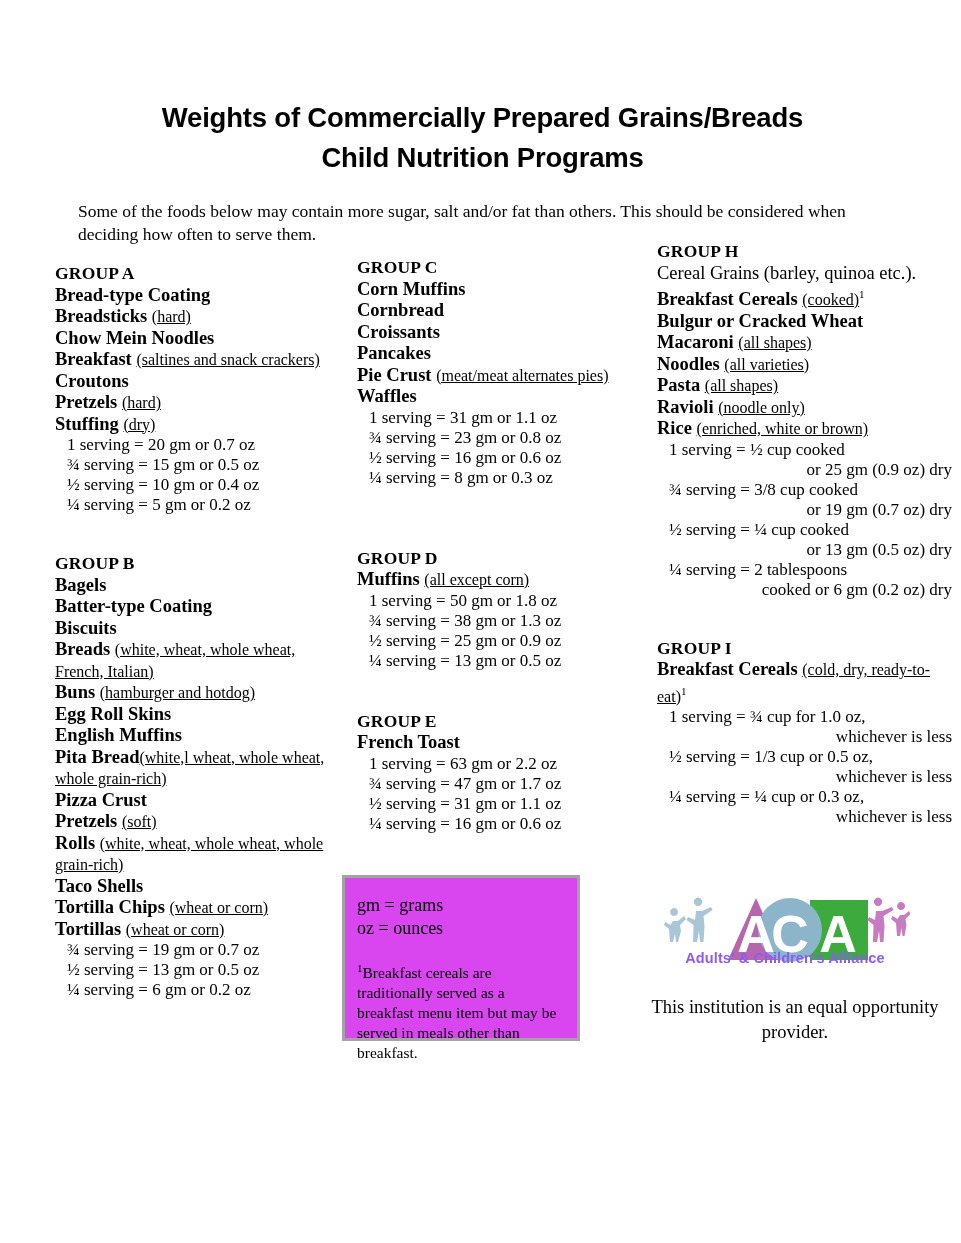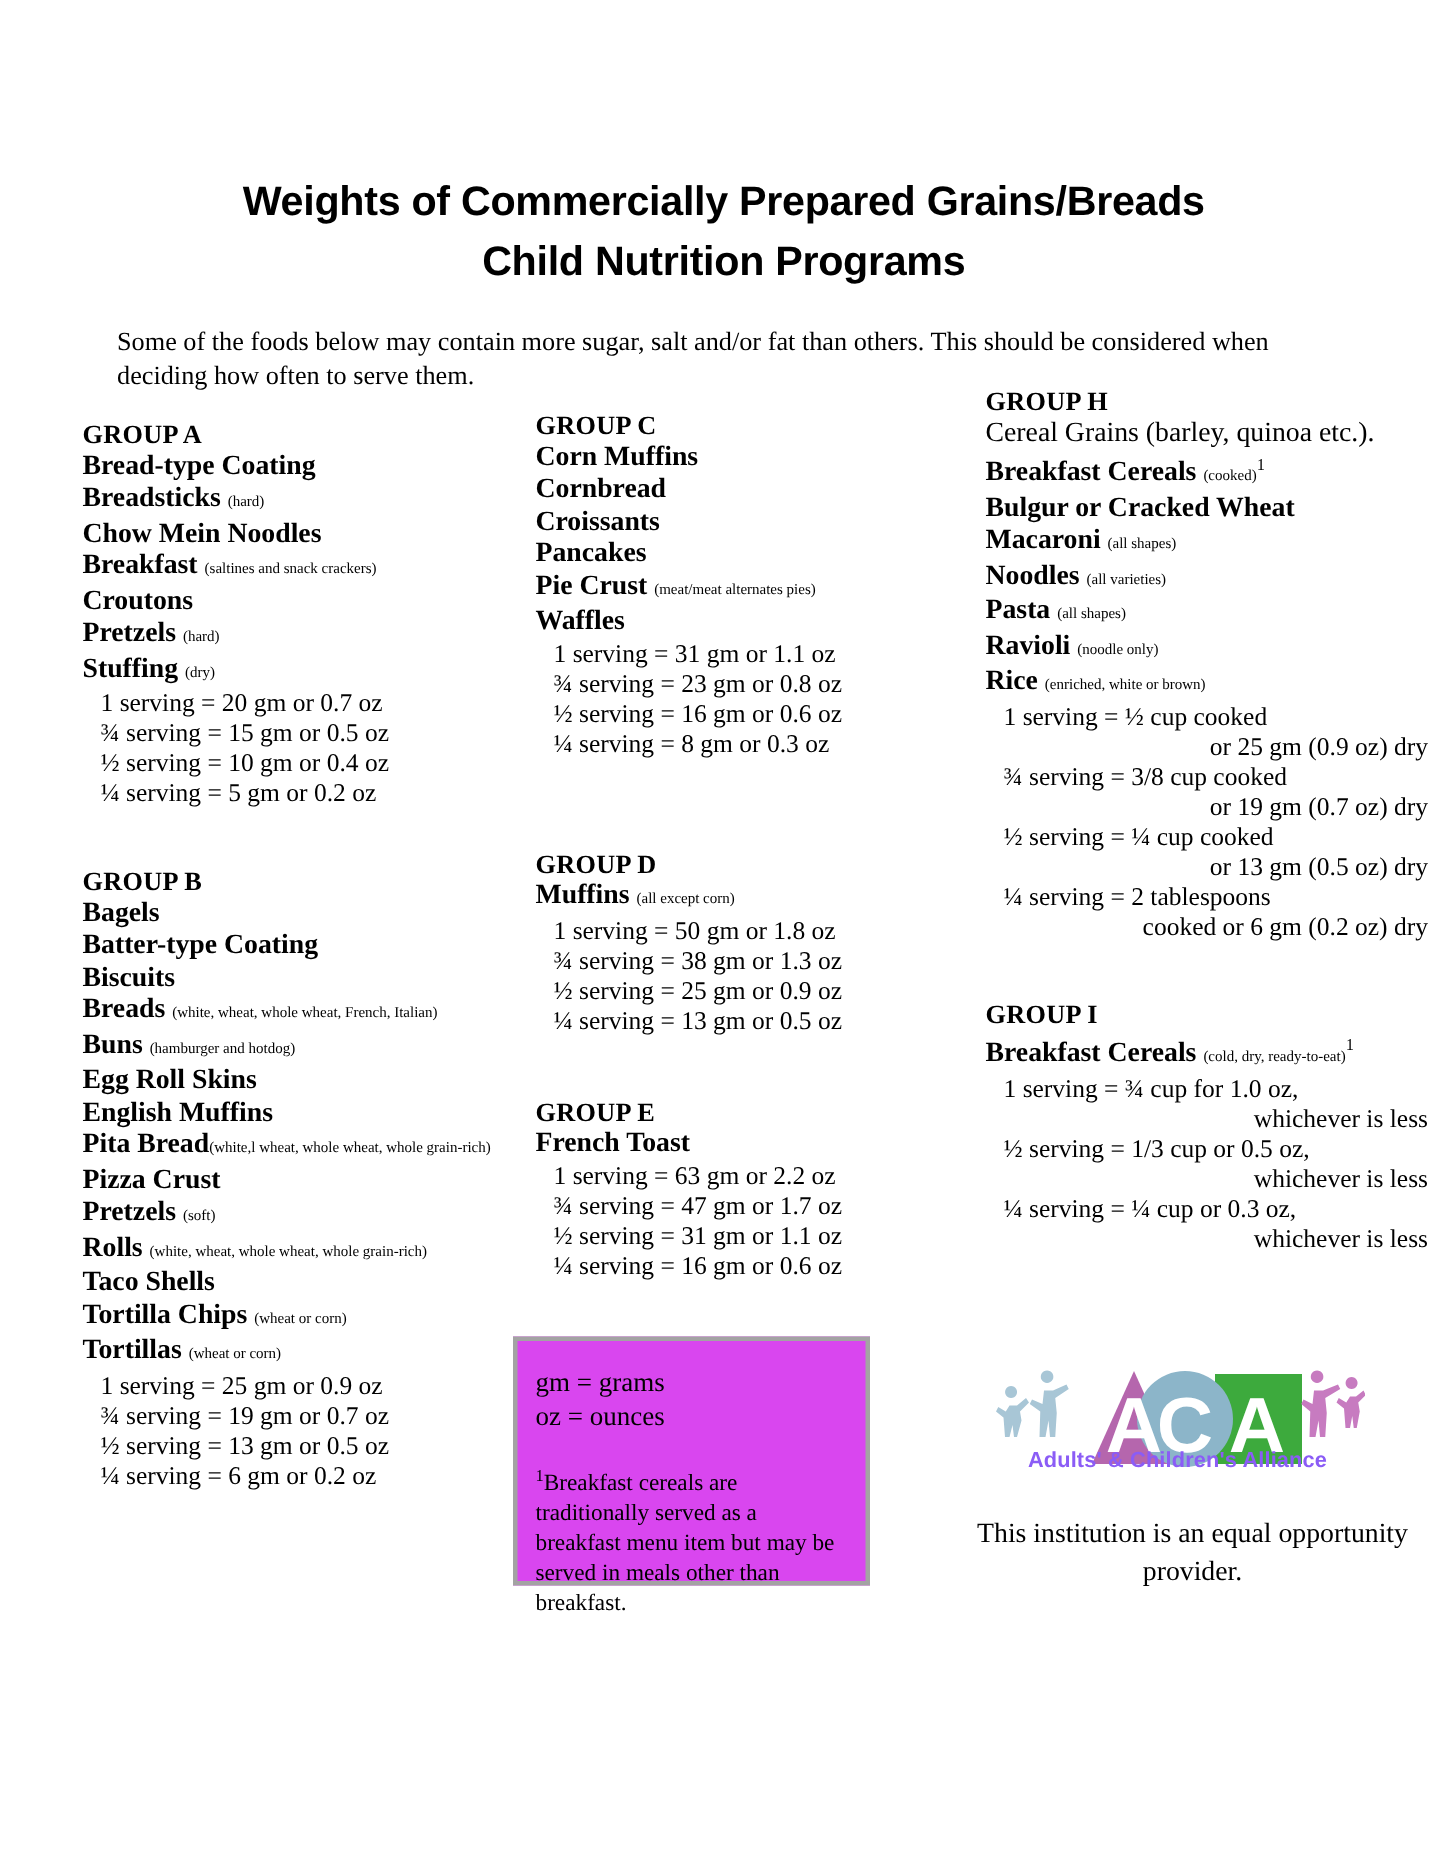--- a/index.html
+++ b/index.html
@@ -11,21 +11,21 @@
     width: 961px;
     height: 1243px;
     position: relative;
     font-family: "Liberation Serif", "DejaVu Serif", serif;
     color: #000000;
     overflow: hidden;
   }
 
   .page {
     position: absolute;
-    left: 0; top: 16px;
+    left: 0; top: 0;
     width: 961px;
     height: 929px;
   }
 
   
   .title-block {
     position: absolute;
     left: 60px;
     top: 98px;
     width: 845px;
@@ -69,21 +69,22 @@
     letter-spacing: 0.2px;
   }
 
   .item {
     font-size: 18.5px;
     line-height: 21.5px;
     font-weight: bold;
   }
   .item .note {
     font-weight: normal;
-    font-size: 10px;
+    font-size: 16px;
+    text-decoration: underline;
   }
 
   .serving-list {
     margin-top: 0;
     padding-left: 12px;
   }
   .serving {
     font-size: 17px;
     line-height: 20px;
     font-weight: normal;
@@ -198,21 +199,20 @@
       <div class="item"><span>Egg Roll Skins</span></div>
       <div class="item"><span>English Muffins</span></div>
       <div class="item"><span>Pita Bread</span><span class="note">(white,l wheat, whole wheat, whole grain-rich)</span></div>
       <div class="item"><span>Pizza Crust</span></div>
       <div class="item"><span>Pretzels </span><span class="note">(soft)</span></div>
       <div class="item"><span>Rolls </span><span class="note">(white, wheat, whole wheat, whole grain-rich)</span></div>
       <div class="item"><span>Taco Shells</span></div>
       <div class="item"><span>Tortilla Chips </span><span class="note">(wheat or corn)</span></div>
       <div class="item"><span>Tortillas </span><span class="note">(wheat or corn)</span></div>
       <div class="serving-list">
-        <div class="serving">1 serving = 25 gm or 0.9 oz</div>
         <div class="serving">¾ serving = 19 gm or 0.7 oz</div>
         <div class="serving">½ serving = 13 gm or 0.5 oz</div>
         <div class="serving">¼ serving = 6 gm or 0.2 oz</div>
       </div>
     </div>
 
   </div>
 
   <div class="col col-b">
 

